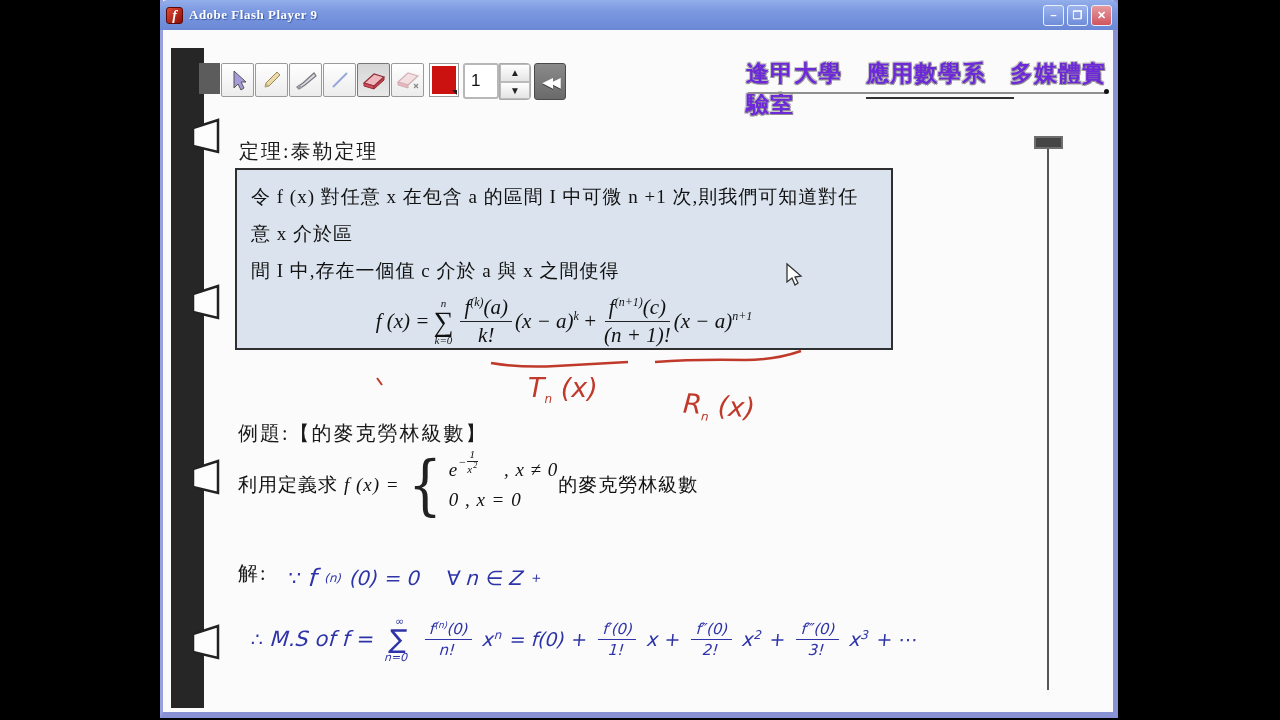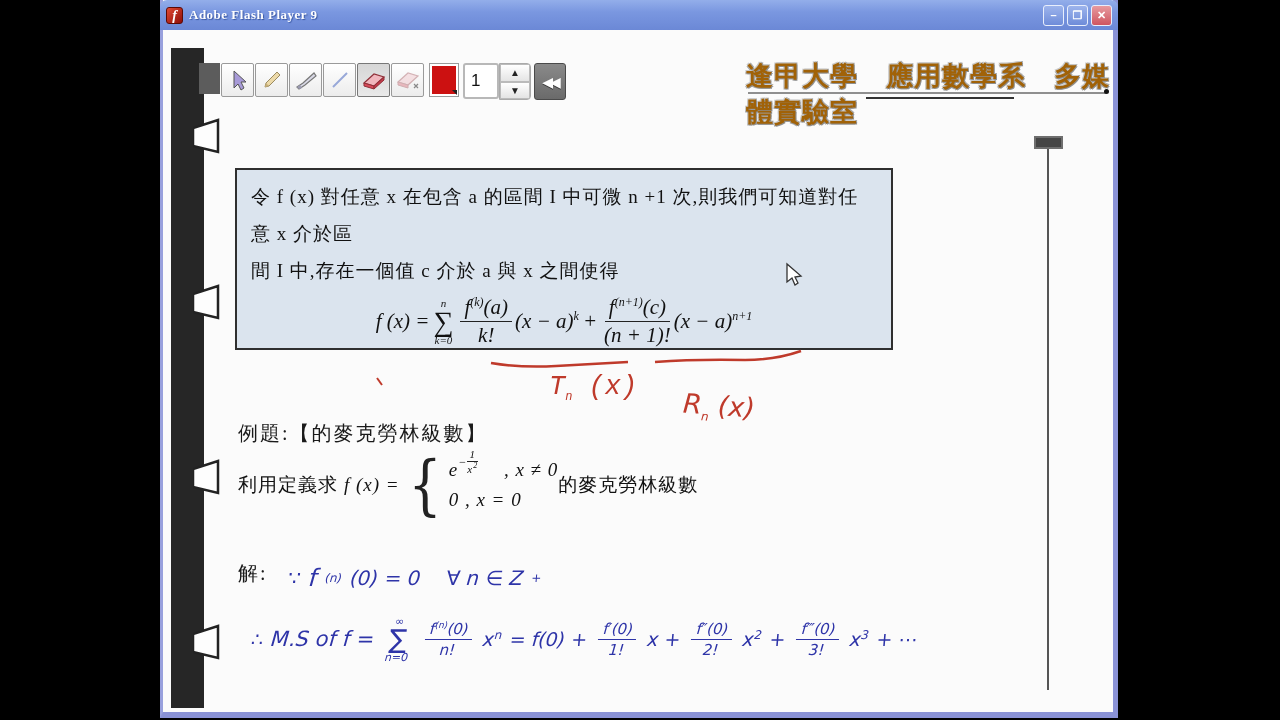--- a/index.html
+++ b/index.html
@@ -55,22 +55,22 @@
   .spinner { width:32px; height:37px; border:1px solid #aaa; border-radius:0 4px 4px 0; background:#f2f2f2;
              display:flex; flex-direction:column; }
   .spin { flex:1; display:flex; align-items:center; justify-content:center;
           font-size:10px; color:#222; background:linear-gradient(#fff,#e4e4e4); border:1px solid #bbb; }
   .rewind { width:32px; height:37px; background:linear-gradient(#8a8a8a,#6a6a6a); border:1px solid #4a4a4a;
             border-radius:3px; margin-left:3px; color:#fff; font-size:14px; letter-spacing:-3px;
             display:flex; align-items:center; justify-content:center; text-shadow:0 1px 0 #333; }
 
   
   .brand { position:absolute; left:583px; top:58px; width:370px;
-           font-family:"Liberation Serif", serif; font-weight:bold; font-size:27px;
-           color:#a16207; letter-spacing:1px;
+           font-family:"Liberation Serif", serif; font-weight:bold; font-size:23px;
+           color:#6d28d9; letter-spacing:1px;
            text-shadow:1px 1px 0 #8f8f8f, -1px -1px 0 #c9c9c9, 1px -1px 0 #a9a9a9, -1px 1px 0 #a9a9a9; }
   .brand-line1 { position:absolute; left:585px; top:92px; width:358px; height:2px; background:#8f8f8f; }
   .brand-dot { position:absolute; left:941px; top:89px; width:5px; height:5px; border-radius:50%; background:#111; }
   .brand-line2 { position:absolute; left:703px; top:97px; width:148px; height:2px; background:#333; }
 
   
   .serif { font-family:"Liberation Serif","DejaVu Serif",serif; }
   .heading { position:absolute; font-size:20px; color:#1a1a1a; letter-spacing:2px; }
 
   .theorem-box { position:absolute; left:72px; top:168px; width:658px; height:182px;
@@ -197,20 +197,21 @@
   </div>
 
   <div class="brand">逢甲大學　應用數學系　多媒體實驗室</div>
   <div class="brand-line1"></div>
   <div class="brand-dot"></div>
   <div class="brand-line2"></div>
 
   <div class="scroll-track"></div>
   <div class="scroll-thumb"></div>
 
+  <div class="heading serif" style="left:76px; top:138px;">定理:泰勒定理</div>
 
   <div class="theorem-box serif">
     <div>令 f (x) 對任意 x 在包含 a 的區間 I 中可微 n +1 次,則我們可知道對任意 x 介於區</div>
     <div>間 I 中,存在一個值 c 介於 a 與 x 之間使得</div>
     <div class="formula-row">
       <span>f (x) =</span>
       <span class="sum">
         <span class="lim">n</span>
         <span class="sigma">∑</span>
         <span class="lim">k=0</span>
@@ -227,21 +228,21 @@
       </span>
       <span><span>(x − a)</span><sup class="s">n+1</sup></span>
     </div>
   </div>
 
   <svg class="overlay">
     <path d="M328,363 q30,5 65,3 t72,-4" stroke="#bf3a2b" stroke-width="2.5" fill="none"></path>
     <path d="M492,362 q40,-3 90,-2 q30,0 56,-9" stroke="#bf3a2b" stroke-width="2.5" fill="none"></path>
     <path d="M214,378 l5,7" stroke="#bf3a2b" stroke-width="2" fill="none"></path>
   </svg>
-  <div class="ann hw-red" style="left:386px; top:372px;font-family:Liberation Mono, monospace;">
+  <div class="ann hw-red" style="left:365px; top:372px;">
     <span>T</span><sub class="s">n</sub>
     <span>(x)</span>
   </div>
   <div class="ann hw-red" style="left:520px; top:390px; transform:rotate(4deg);">
     <span>R</span><sub class="s">n</sub>
     <span>(x)</span>
   </div>
 
   <div class="heading serif" style="left:75px; top:420px;">例題:【的麥克勞林級數】</div>
 

